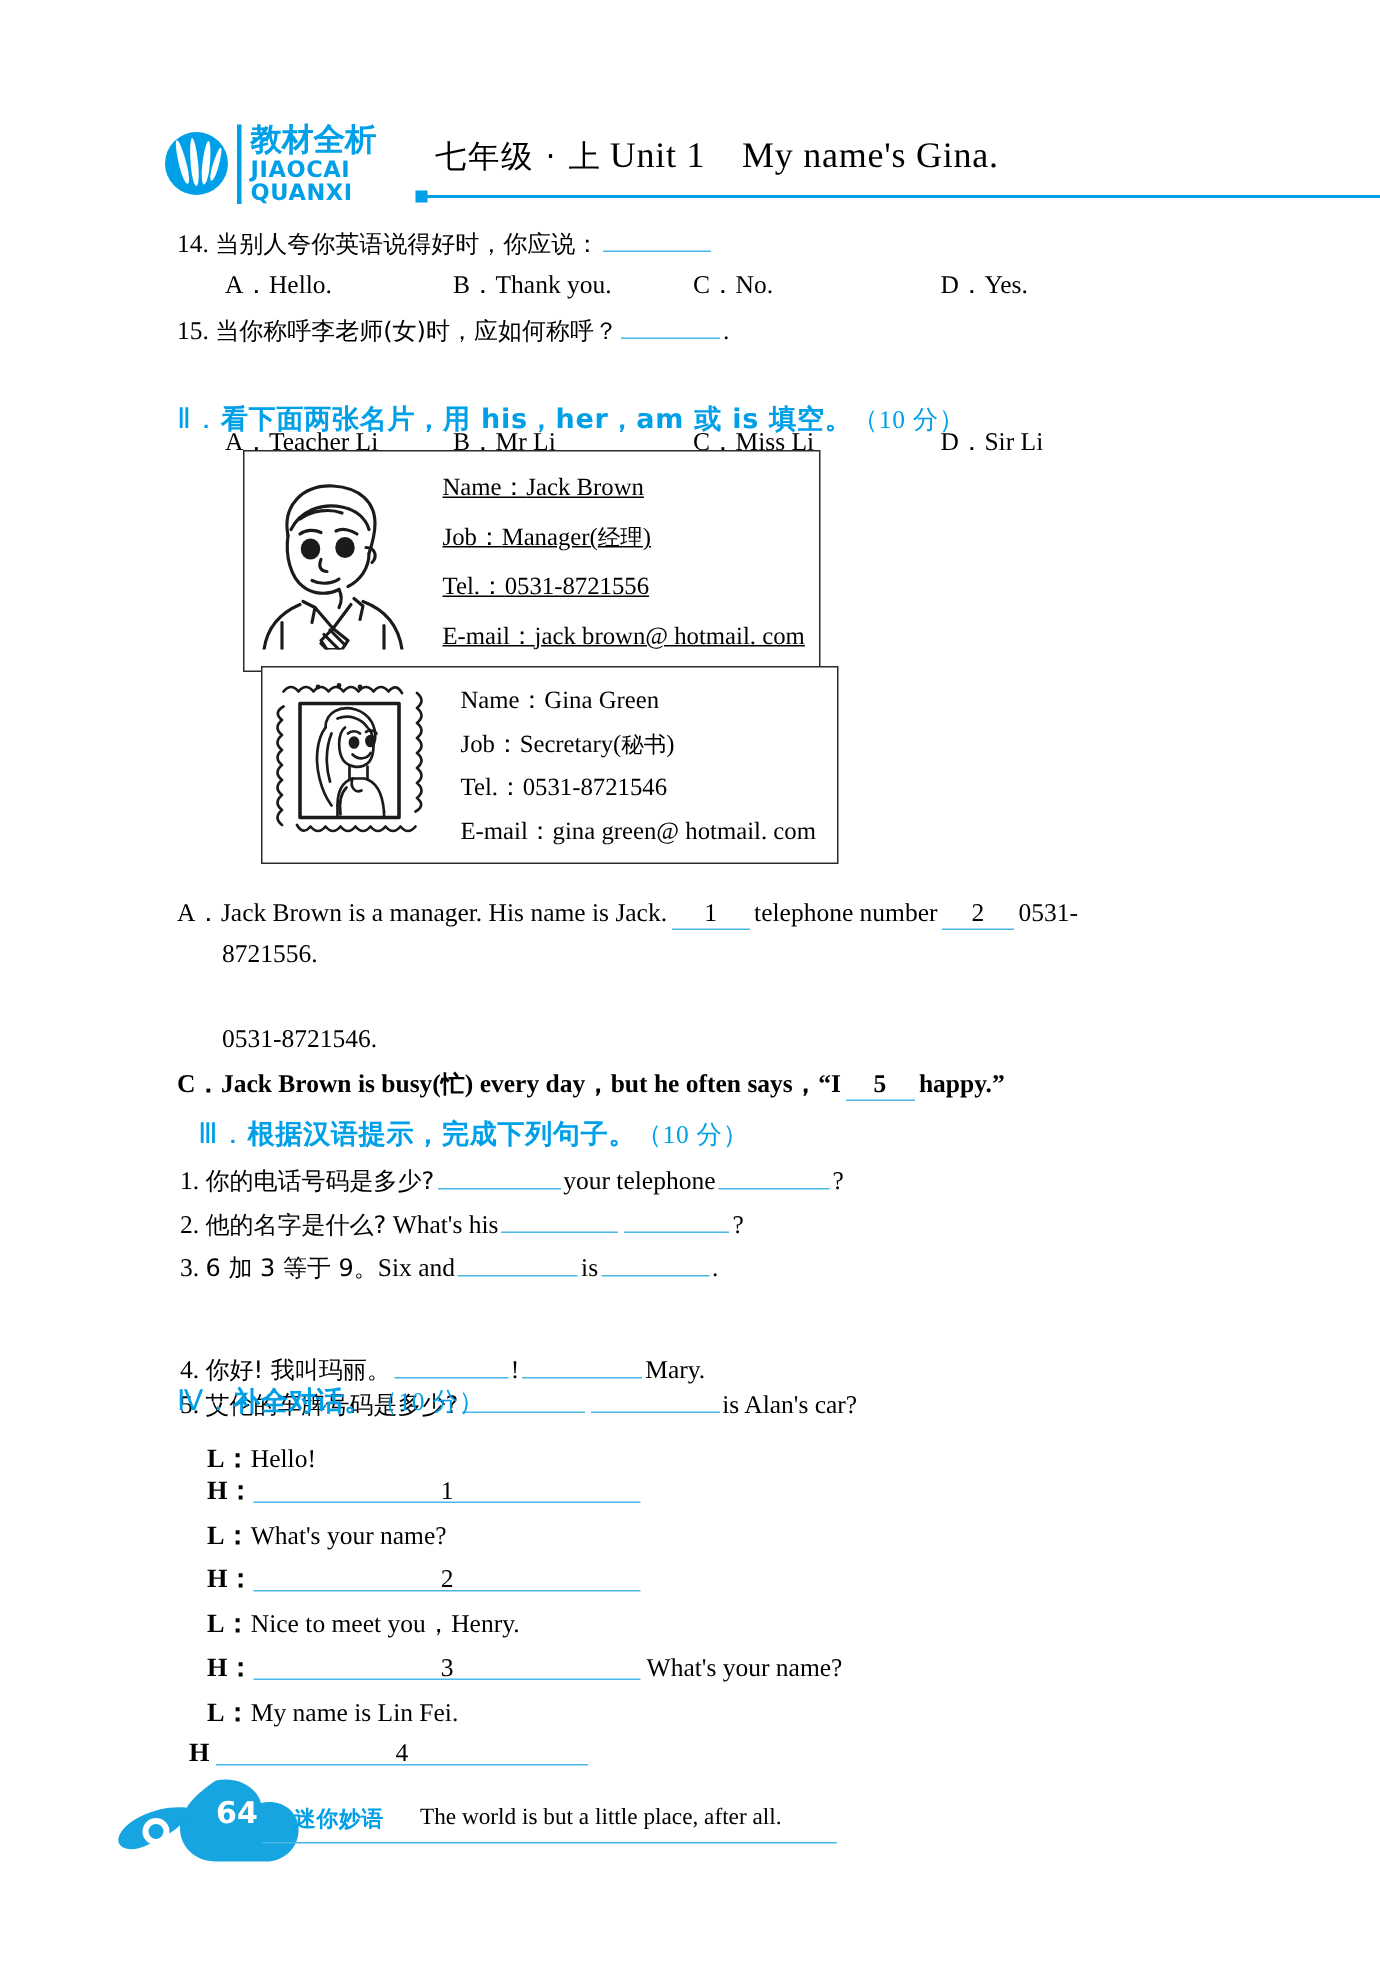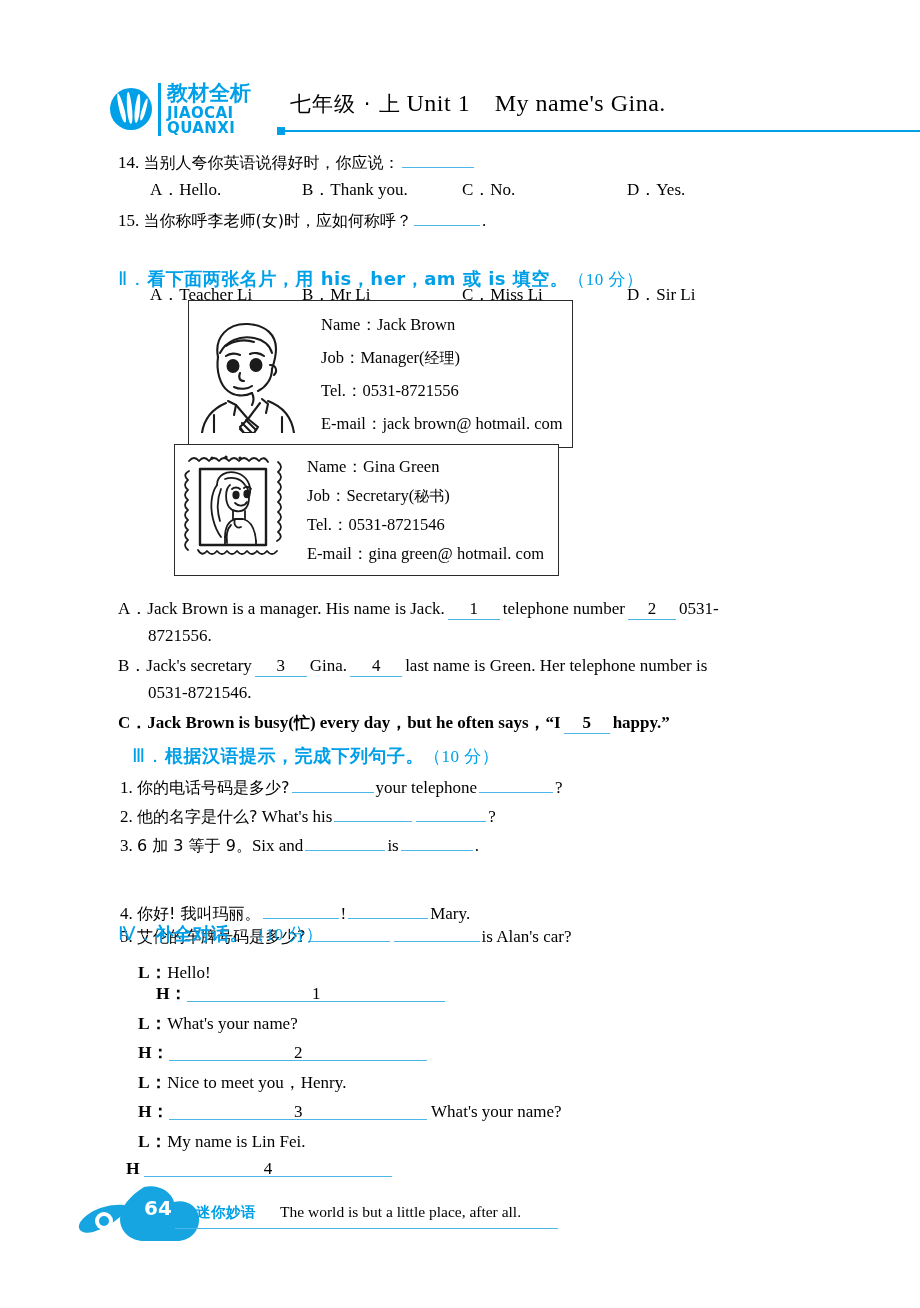--- a/index.html
+++ b/index.html
@@ -272,21 +272,21 @@
     <span class="cn">当你称呼李老师(女)时，应如何称呼？</span><span class="blank" style="width:66px;"></span><span class="en">.</span>
   </div>
   <div class="blk" style="left:150px; top:244px;margin-top:39px;">
     <span class="en" style="display:inline-block;width:152px;">A．Teacher Li</span><span class="en" style="display:inline-block;width:160px;">B．Mr Li</span><span class="en" style="display:inline-block;width:165px;">C．Miss Li</span><span class="en">D．Sir Li</span>
   </div>
 
   <div class="blk sec-head" style="left:118px; top:266px;">
     <span class="rn">Ⅱ．</span><span>看下面两张名片，用 his，her，am 或 is 填空。</span><span class="pts">（10 分）</span>
   </div>
 
-  <div class="card" style="left:188px; top:300px; width:385px; height:148px;">
+  <div class="card" style="left:162px; top:300px; width:385px; height:148px;text-decoration:underline;">
     <div class="card-pic" style="width:118px;">
       <svg width="104" height="118" viewBox="0 0 104 118">
         <g fill="none" stroke="#1b1b1b" stroke-width="2.1" stroke-linecap="round" stroke-linejoin="round">
 
           <path d="M22 42 C18 22 32 8 52 9 C70 10 80 20 80 34 C80 42 78 48 76 54"></path>
           <path d="M24 38 C30 26 44 20 58 23 C68 25 74 31 76 38"></path>
           <path d="M30 31 C38 25 50 24 58 27"></path>
 
           <path d="M22 42 C20 56 24 70 32 76 C38 81 48 82 56 78"></path>
           <path d="M76 54 C76 64 70 72 62 76"></path>
@@ -370,23 +370,20 @@
       <div class="row"><span>Tel.：</span><span>0531-8721546</span></div>
       <div class="row"><span>E-mail：</span><span>gina green@ hotmail. com</span></div>
     </div>
   </div>
 
   <div class="blk en" style="left:118px; top:597px;">
     <span>A．</span><span>Jack Brown is a manager. His name is Jack.</span><span class="blank-num" style="width:52px;">1</span><span>telephone number</span><span class="blank-num" style="width:48px;">2</span><span>0531-</span>
   </div>
   <div class="blk en" style="left:148px; top:626px;">8721556.</div>
 
-  <div class="blk en" style="left:118px; top:654px;">
-    <span>B．</span><span>Jack's secretary</span><span class="blank-num" style="width:52px;">3</span><span>Gina.</span><span class="blank-num" style="width:52px;">4</span><span>last name is Green. Her telephone number is</span>
-  </div>
   <div class="blk en" style="left:148px; top:683px;">0531-8721546.</div>
 
   <div class="blk en" style="left:118px; top:711px;font-weight:bold;">
     <span>C．</span><span>Jack Brown is busy(</span><span class="cn">忙</span><span>) every day，but he often says，“I</span><span class="blank-num" style="width:46px;">5</span><span>happy.”</span>
   </div>
 
   <div class="blk sec-head" style="left:108px; top:743px;margin-left:24px;">
     <span class="rn">Ⅲ．</span><span>根据汉语提示，完成下列句子。</span><span class="pts">（10 分）</span>
   </div>
 
@@ -417,21 +414,21 @@
   </div>
 
   <div class="blk sec-head" style="left:118px; top:921px;">
     <span class="rn">Ⅳ．</span><span>补全对话。</span><span class="pts">（10 分）</span>
   </div>
 
   <div class="blk dlg-line" style="left:138px; top:960px;">
     <span class="spk">L：</span><span>Hello!</span>
   </div>
 
-  <div class="blk dlg-line" style="left:156px; top:981px;">
+  <div class="blk dlg-line" style="left:138px; top:981px;">
     <span class="spk">H：</span><span class="dlg-blank" style="width:258px;">1</span>
   </div>
 
   <div class="blk dlg-line" style="left:138px; top:1011px;">
     <span class="spk">L：</span><span>What's your name?</span>
   </div>
 
   <div class="blk dlg-line" style="left:138px; top:1040px;">
     <span class="spk">H：</span><span class="dlg-blank" style="width:258px;">2</span>
   </div>

